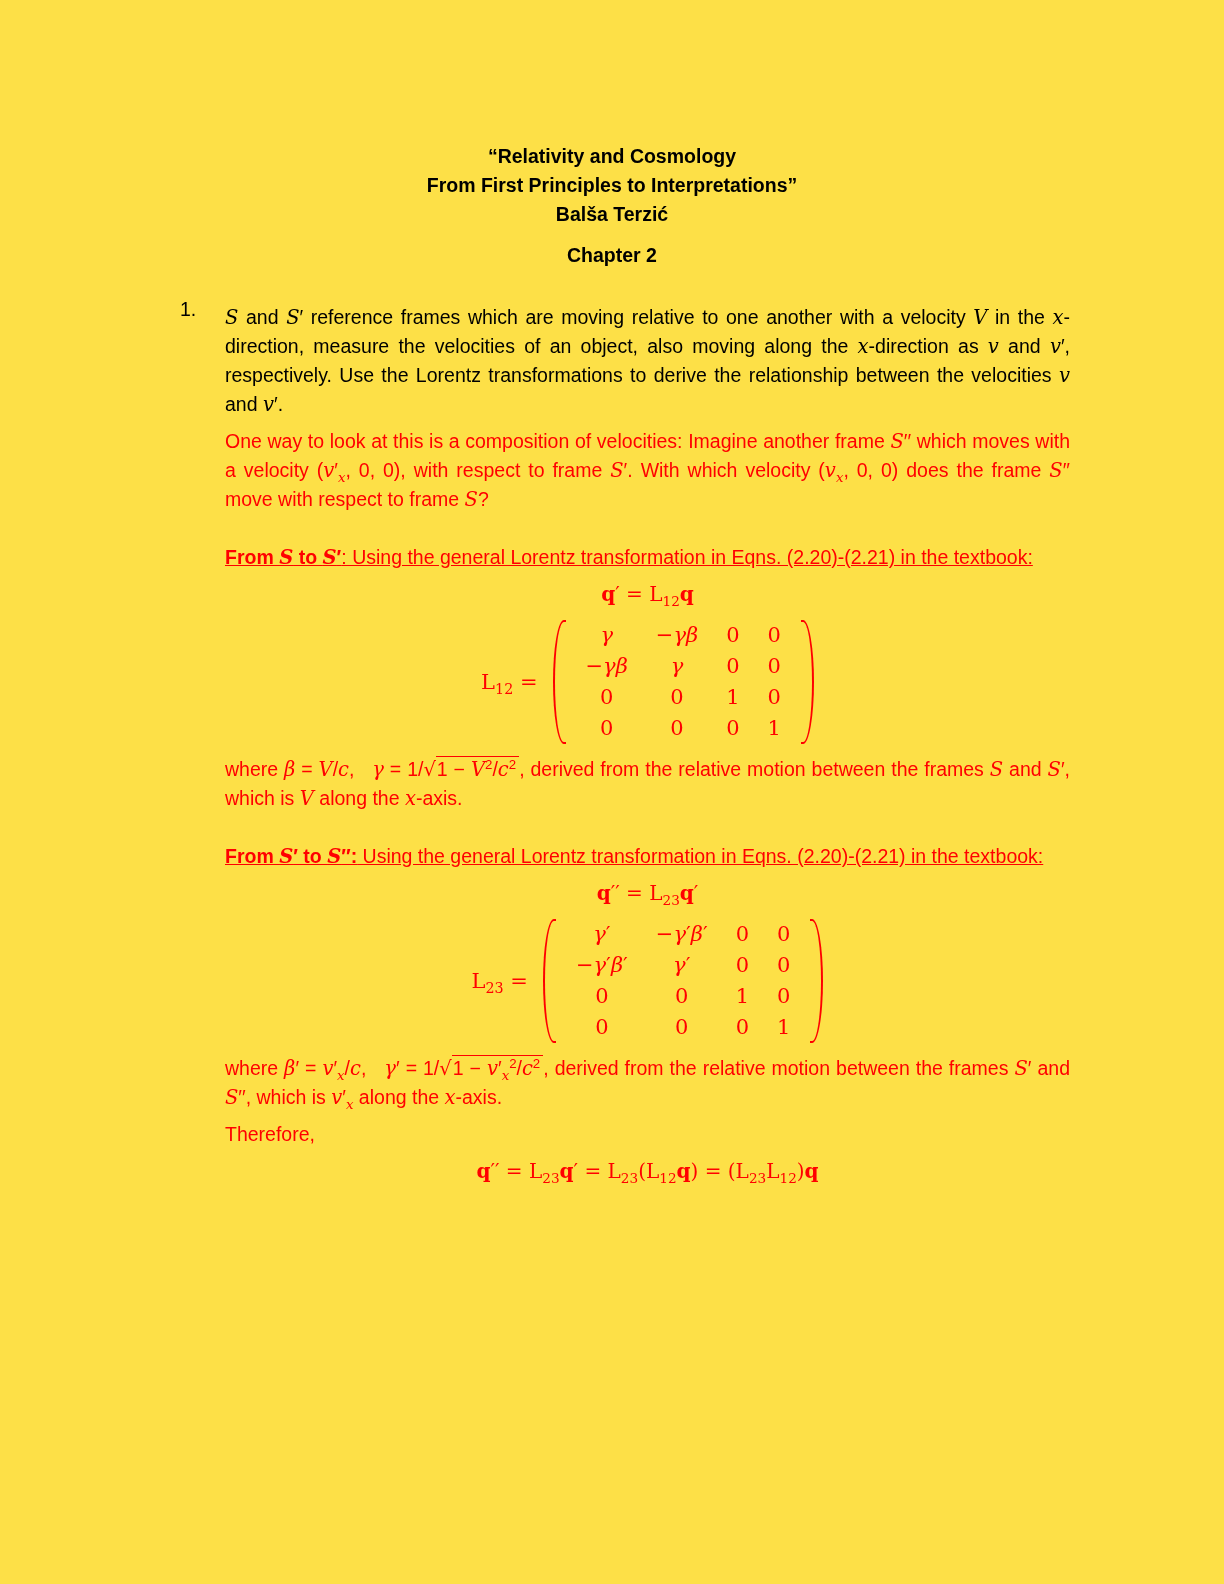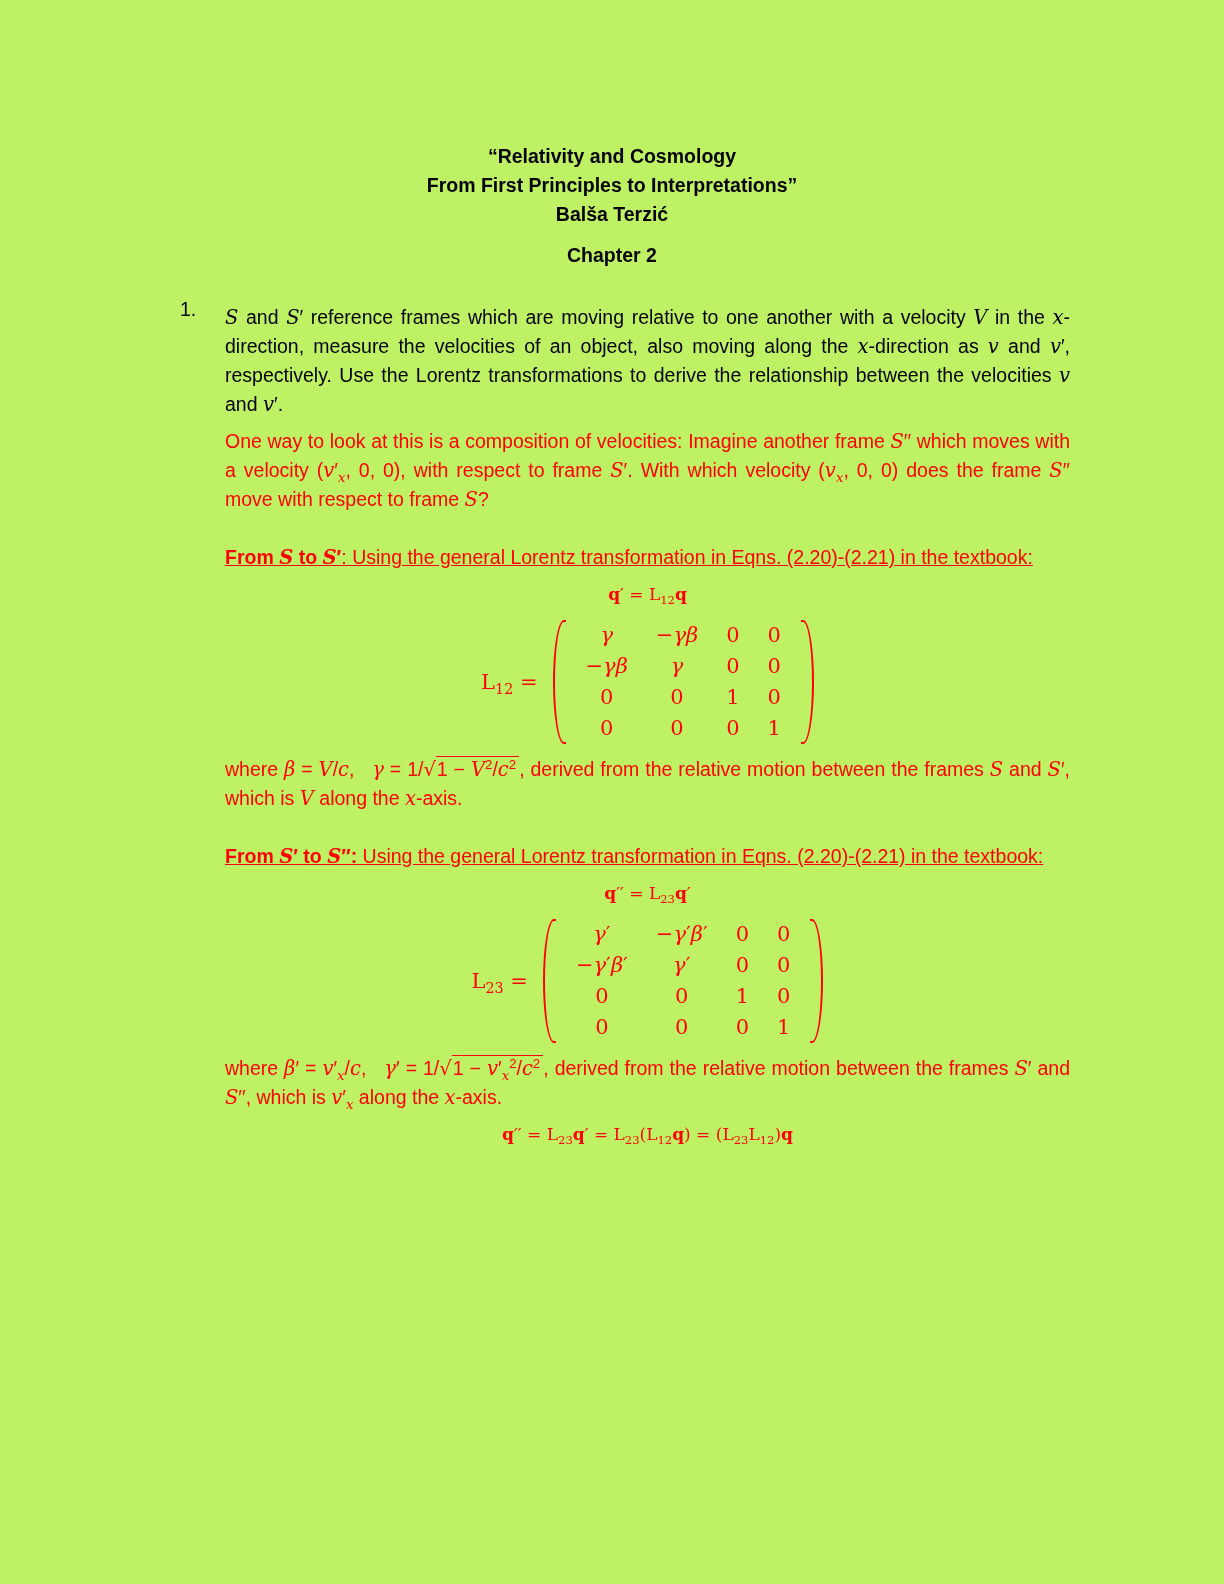--- a/index.html
+++ b/index.html
@@ -7,39 +7,39 @@
   .page {
     width: 1224px;
     height: 1584px;
     margin: 0 auto;
     padding: 142px 146px 40px 146px;
     font-family: "Liberation Sans", sans-serif;
     font-size: 19.5px;
     line-height: 29px;
     color: #000000;
     overflow: hidden;
-    background: #bef264;
+    background: #fde047;
   }
   
   i { font-family: "DejaVu Serif", serif; font-style: italic; }
   .math, .rt { font-family: "DejaVu Serif", serif; }
   sup, sub { font-size: 0.68em; line-height: 0; }
   .red { color: #ff0000; }
   p { margin: 8px; }
   .just { text-align: justify; }
   .step { margin-top: 29px; text-decoration: underline; }
 
   .doc-header { text-align: center; font-weight: 700; }
   .chapter { margin-top: 12px; }
 
   .problem { display: flex; margin-top: 25px; }
   .pnum { flex: 0 0 71px; padding-left: 34px; }
   .pbody { flex: 1 1 auto; min-width: 0; }
 
-  .eq { text-align: center; font-size: 17px; margin: 0 0; }
+  .eq { text-align: center; font-size: 20px; margin: 0 0; }
   .eq b, .mcell b { font-weight: 700; }
 
   .matrix-row { display: flex; justify-content: center; align-items: center; margin: 8px 0 3px 0; }
   .mlabel { font-size: 21px; margin-right: 15px; }
   .paren { align-self: stretch; width: 13px; border: 2px solid currentColor; margin: 3px 0; }
   .paren.l { border-right: 0; border-radius: 14px 0 0 14px / 80px 0 0 80px; margin-right: 2px; }
   .paren.r { border-left: 0; border-radius: 0 14px 14px 0 / 0 80px 80px 0; margin-left: 2px; }
   .mgrid { display: grid; grid-template-columns: repeat(4, auto); padding: 3px 4px; }
   .mcell {
     text-align: center;
@@ -127,19 +127,20 @@
             <span class="mcell">0</span>
             <span class="mcell">0</span>
             <span class="mcell">0</span>
             <span class="mcell">1</span>
           </span>
         <span class="paren r"></span>
       </div>
 
       <p class="just red">where <i>β</i>′ = <i>v</i>′<sub><i>x</i></sub>/<i>c</i>,&nbsp;&nbsp; <i>γ</i>′ = 1/<span class="rt">√</span><span class="rad">1 − <i>v</i>′<sub><i>x</i></sub><sup>2</sup>/<i>c</i><sup>2</sup></span>, derived from the relative motion between the frames <i>S</i>′ and <i>S</i>′′, which is <i>v</i>′<sub><i>x</i></sub> along the <i>x</i>-axis.</p>
 
+      <p class="red">Therefore,</p>
 
       <div class="eq red math"><b>q</b>′′ = L<sub>23</sub><b>q</b>′ = L<sub>23</sub>(L<sub>12</sub><b>q</b>) = (L<sub>23</sub>L<sub>12</sub>)<b>q</b></div>
 
     </div>
   </div>
 
 </div>
 
 </body></html>

